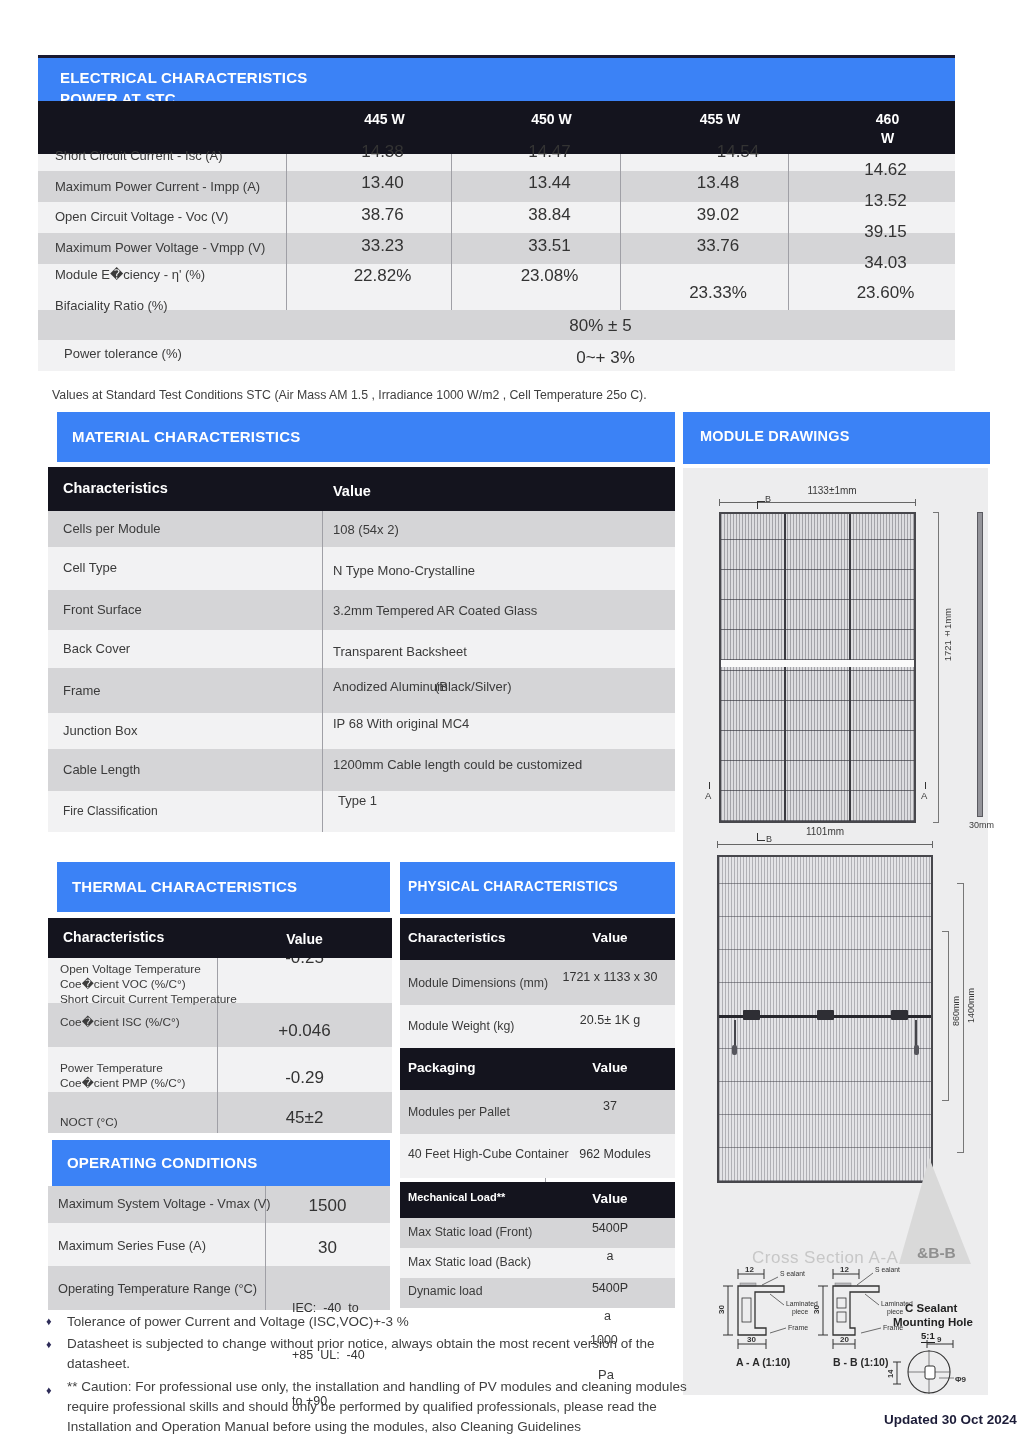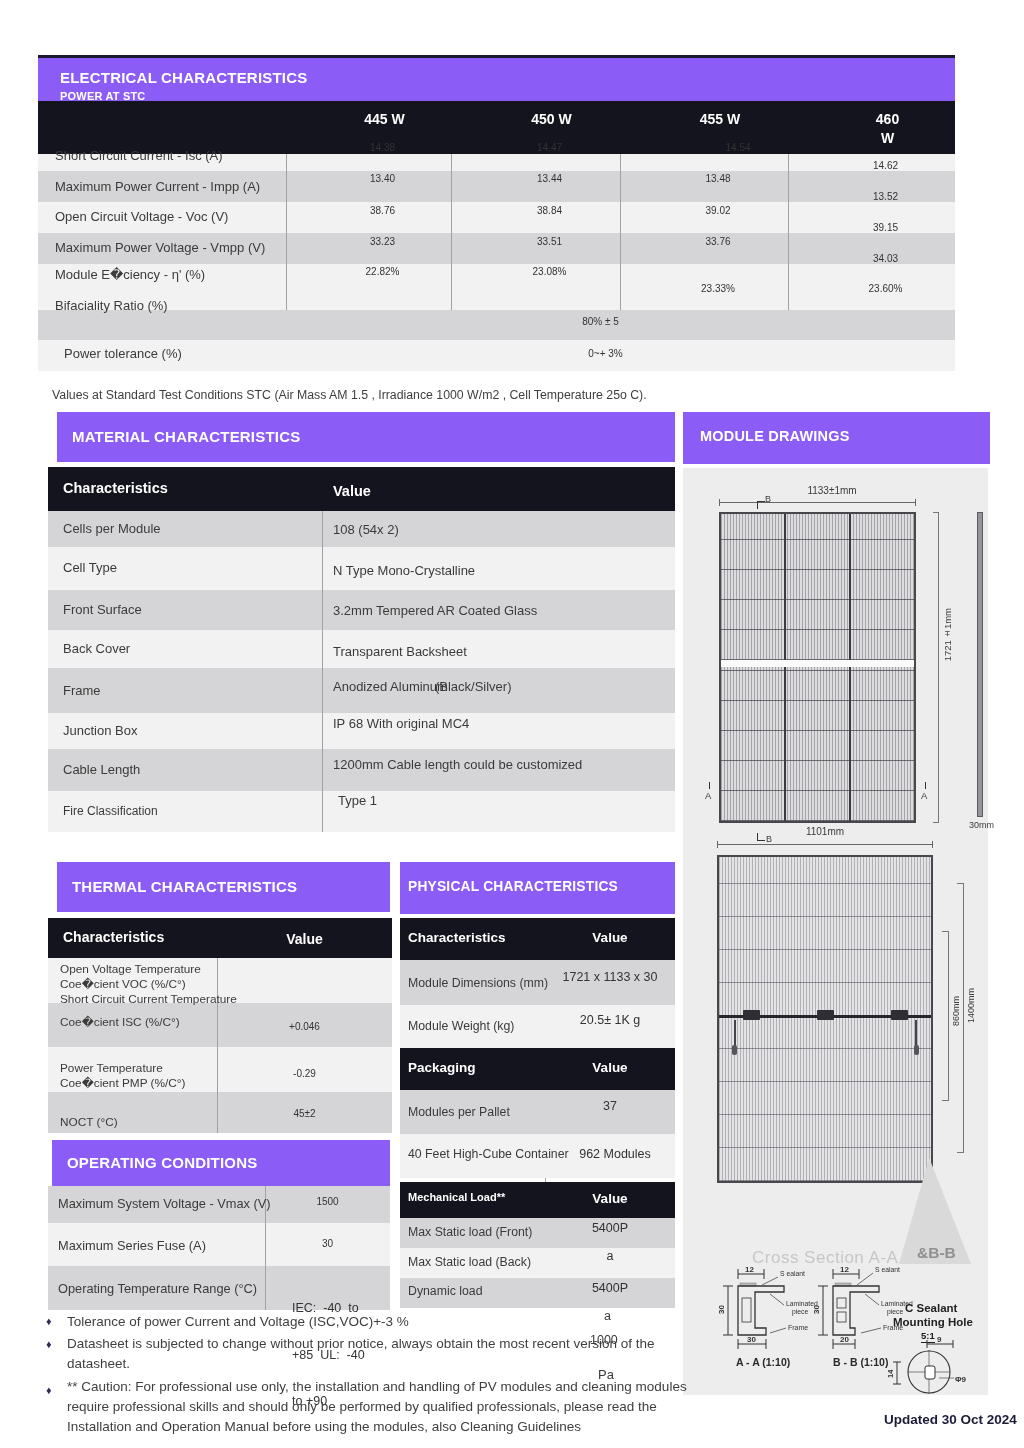--- a/index.html
+++ b/index.html
@@ -1,24 +1,24 @@
 <!DOCTYPE html>
 <html><head>
 <meta charset="utf-8">
 <style>
   html,body{margin:0;padding:0;background:#ffffff;}
   #page{position:relative;width:1024px;height:1448px;background:#fff;overflow:hidden;
         font-family:"Liberation Sans","DejaVu Sans",sans-serif;color:#3b3b3b;}
   .abs{position:absolute;}
-  .navy{background:#8b5cf6;color:#ffffff;font-weight:bold;}
+  .navy{background:#3b82f6;color:#ffffff;font-weight:bold;}
   .bhead{background:#14141e;color:#ffffff;font-weight:bold;}
   .rl{background:#f2f2f3;}
   .rd{background:#d5d5d7;}
   .lbl{font-size:13px;color:#3b3b3b;white-space:nowrap;}
-  .val{font-size:10px;color:#333;text-align:center;}
+  .val{font-size:17px;color:#333;text-align:center;}
   .vdiv{width:1px;background:#a0a0a6;}
   .bt{font-weight:bold;font-size:14px;color:#fff;white-space:nowrap;}
   .dimtxt{font-size:10px;color:#3a3a3a;white-space:nowrap;}
   .vert{writing-mode:vertical-rl;transform:rotate(180deg);}
   .cellgrid{background-color:#dddde0;
     background-image:
       repeating-linear-gradient(0deg, rgba(50,50,58,.65) 0 1px, transparent 1px 30px),
       repeating-linear-gradient(90deg, rgba(70,70,78,.38) 0 1px, transparent 1px 3px);}
   .cellgrid2{background-color:#e4e4e7;
     background-image:
@@ -27,21 +27,21 @@
   .note{font-size:13.5px;color:#3f3f3f;line-height:20px;white-space:nowrap;}
   svg text{font-family:"Liberation Sans","DejaVu Sans",sans-serif;fill:#333;}
 </style>
 </head>
 <body>
 
 <div id="page">
 
   <div class="abs navy" style="left:38px;top:55px;width:917px;height:45px;border-top:3px solid #191930;overflow:hidden;">
     <div class="abs" style="left:22px;top:11px;font-size:15px;letter-spacing:.2px;">ELECTRICAL CHARACTERISTICS</div>
-    <div class="abs" style="left:22px;top:32px;font-size:11px;letter-spacing:.2px;text-decoration:underline;">POWER AT STC</div>
+    <div class="abs" style="left:22px;top:32px;font-size:15px;letter-spacing:.2px;text-decoration:underline;">POWER AT STC</div>
   </div>
 
   <div class="abs" style="left:38px;top:101px;width:917px;height:270px;">
 
     <div class="abs rl" style="left:0;top:39px;width:917px;height:31px;"></div>
     <div class="abs rd" style="left:0;top:70px;width:917px;height:31px;"></div>
     <div class="abs rl" style="left:0;top:101px;width:917px;height:31px;"></div>
     <div class="abs rd" style="left:0;top:132px;width:917px;height:31px;"></div>
     <div class="abs rl" style="left:0;top:163px;width:917px;height:46px;"></div>
     <div class="abs rd" style="left:0;top:209px;width:917px;height:30px;"></div>

